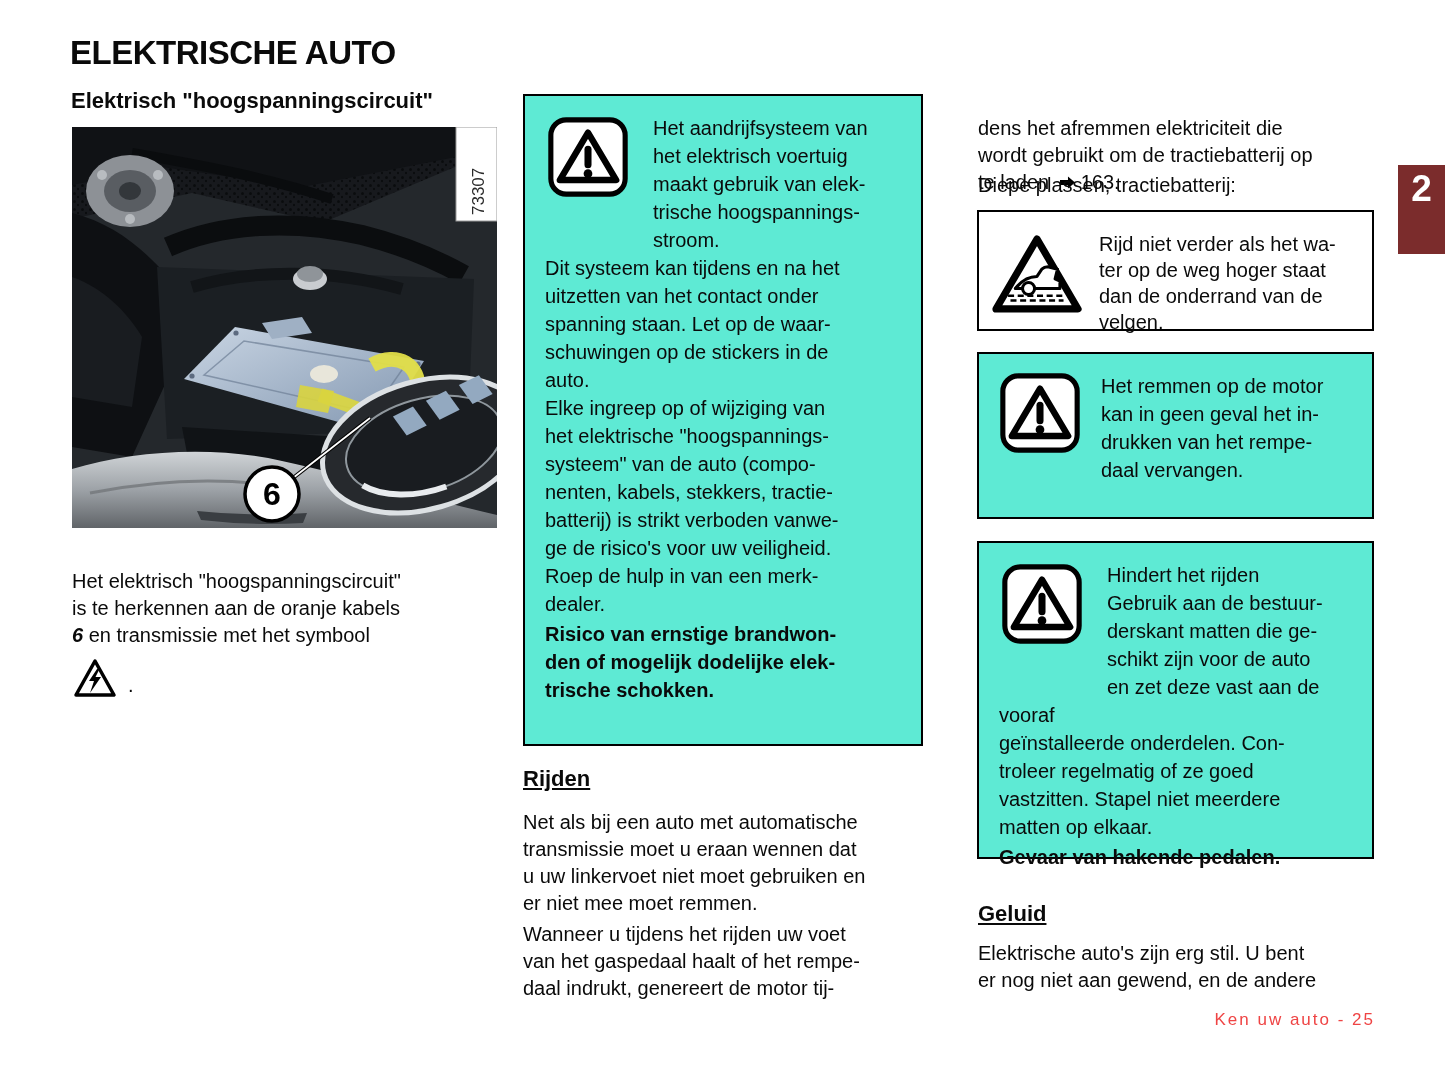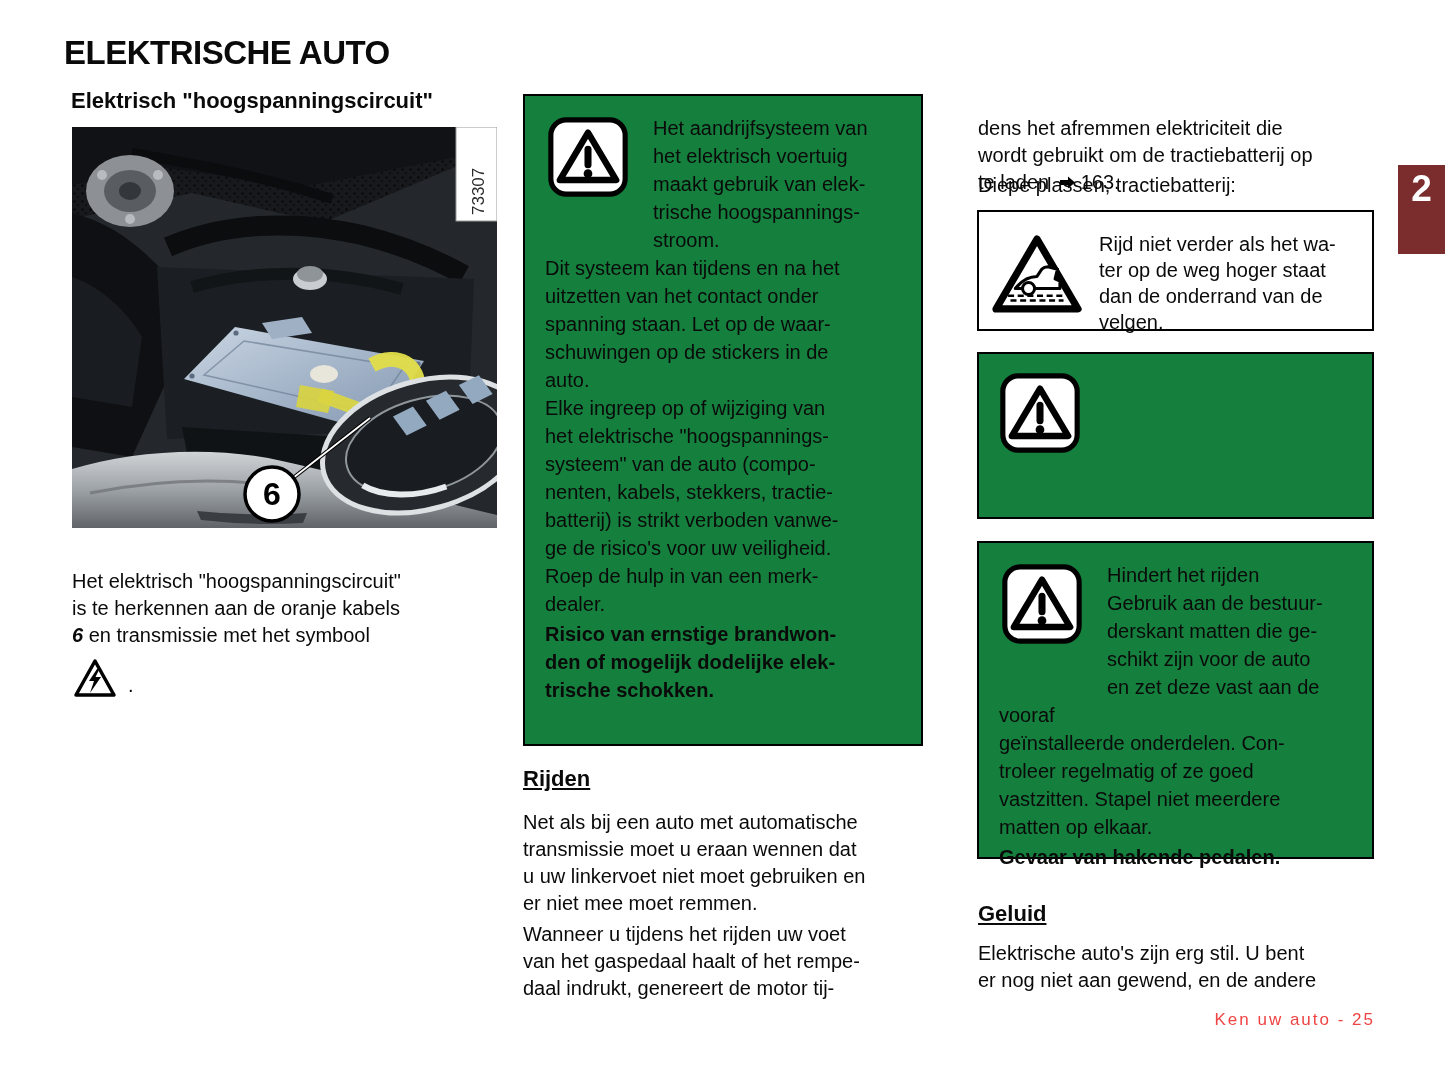--- a/index.html
+++ b/index.html
@@ -9,39 +9,39 @@
   }
   .abs{position:absolute;}
   .h1{font-size:33px;font-weight:bold;letter-spacing:-0.5px;line-height:1.05;}
   .h2{font-size:22px;font-weight:bold;line-height:1.1;}
   .h3{font-size:22px;font-weight:bold;line-height:1.1;text-decoration:underline;}
   .body-text{font-size:20px;line-height:27px;white-space:pre-line;}
   .box-text{font-size:20px;line-height:28px;white-space:pre-line;}
   .bold{font-weight:normal;}
   .bi{font-weight:bold;font-style:italic;}
   .bold-block{display:block;font-weight:bold;margin-top:2px;}
-  .graybox{background:#15803d;border:2px solid #000;box-sizing:border-box;padding:18px 20px;}
+  .graybox{background:#5eead4;border:2px solid #000;box-sizing:border-box;padding:18px 20px;}
   .whitebox{background:#ffffff;border:2px solid #000;box-sizing:border-box;padding:19px 12px;display:flex;gap:16px;align-items:flex-start;}
   .flexbox{display:flex;gap:20px;align-items:flex-start;}
   .icon-float{float:left;margin:2px 24px 30px 2px;}
   .sign{width:82px;height:82px;display:block;}
   .floodicon{width:92px;height:82px;display:block;flex:0 0 auto;margin-top:2px;}
   .boltrow{margin-top:8px;display:flex;align-items:flex-end;gap:10px;}
   .bolticon{width:46px;height:42px;display:block;}
   .arr{display:inline-block;width:21px;height:15px;vertical-align:-1px;margin:0 3px 0 2px;}
   .tab{background:#7b2c2c;color:#fff;font-size:37px;font-weight:bold;text-align:center;padding-top:3px;box-sizing:border-box;}
   .footer{font-size:17px;letter-spacing:2px;color:#ef4444;}
   svg text{font-family:"Liberation Sans","DejaVu Sans",sans-serif;}
 </style>
 </head>
 <body>
 
 <div id="page">
 
-  <div class="abs h1" style="left:64px;top:36px;">ELEKTRISCHE AUTO</div>
+  <div class="abs h1" style="left:70px;top:36px;">ELEKTRISCHE AUTO</div>
 
   <div class="abs h2" style="left:71px;top:89px;">Elektrisch "hoogspanningscircuit"</div>
 
   <div class="abs" style="left:72px;top:127px;width:425px;height:401px;">
     <svg viewBox="0 0 425 401" width="425" height="401">
       <defs>
         <linearGradient id="gInv" x1="0" y1="0" x2="1" y2="1">
           <stop offset="0" stop-color="#c9d5e3"></stop>
             <stop offset="1" stop-color="#8095af"></stop>
         </linearGradient>
@@ -180,20 +180,24 @@
 velgen.</div>
   </div>
 
   <div class="abs graybox flexbox" style="left:977px;top:352px;width:397px;height:167px;">
     <svg class="sign" style="flex:0 0 auto;" viewBox="0 0 64 64">
       <rect x="3" y="3" width="58" height="58" rx="12" fill="#fff" stroke="#000" stroke-width="4"></rect>
       <path d="M32,13 L54,50 H10 Z" fill="none" stroke="#000" stroke-width="5" stroke-linejoin="round"></path>
       <path d="M32,26 V38" stroke="#000" stroke-width="5.5" stroke-linecap="round"></path>
       <circle cx="32" cy="45" r="3.4" fill="#000"></circle>
     </svg>
+    <div class="box-text">Het remmen op de motor
+kan in geen geval het in-
+drukken van het rempe-
+daal vervangen.</div>
   </div>
 
   <div class="abs graybox" style="left:977px;top:541px;width:397px;height:318px;">
     <svg class="sign icon-float" viewBox="0 0 64 64">
       <rect x="3" y="3" width="58" height="58" rx="12" fill="#fff" stroke="#000" stroke-width="4"></rect>
       <path d="M32,13 L54,50 H10 Z" fill="none" stroke="#000" stroke-width="5" stroke-linejoin="round"></path>
       <path d="M32,26 V38" stroke="#000" stroke-width="5.5" stroke-linecap="round"></path>
       <circle cx="32" cy="45" r="3.4" fill="#000"></circle>
     </svg>
     <span class="box-text bold" style="display:block;">Hindert het rijden</span>

